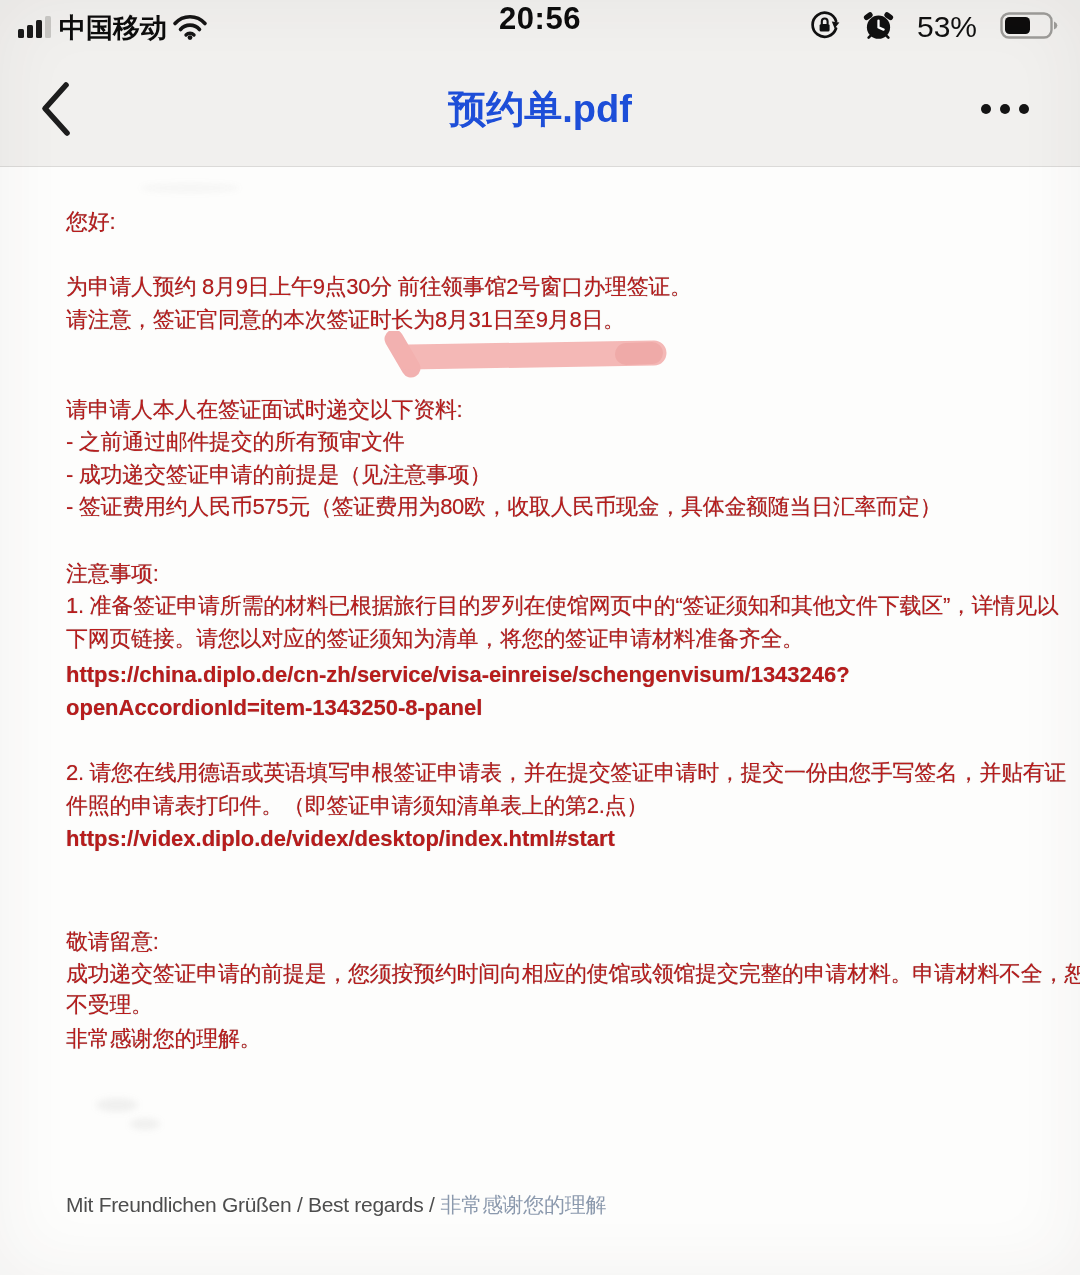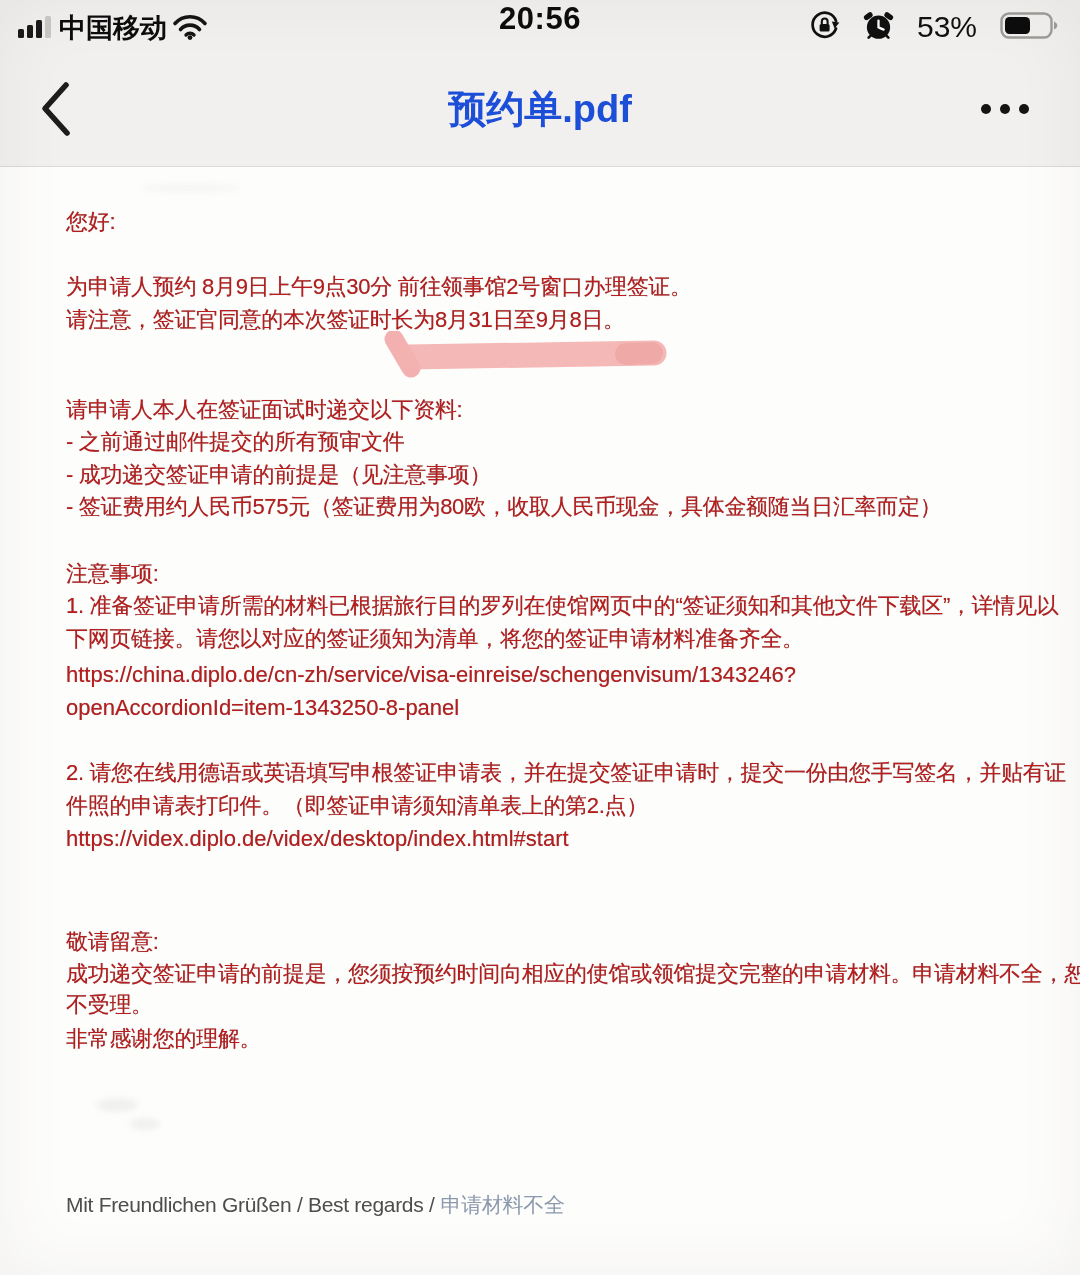--- a/index.html
+++ b/index.html
@@ -36,21 +36,21 @@
   
   #doc{
     position:absolute;top:167px;left:0;width:1080px;height:1108px;
     background:#fdfdfc;overflow:hidden;
   }
   .ln{
     position:absolute;left:66px;height:33px;line-height:33px;white-space:nowrap;
     font-size:22px;letter-spacing:-0.3px;color:#b91c1c;
     text-shadow:0 0 0.7px rgba(55,55,55,0.55);
   }
-  .ln.url{letter-spacing:0;}
+  .ln.url{letter-spacing:0;font-weight:bold;}
   .sig{font-size:21px;color:#4d4d4d;text-shadow:none;}
   .sig .sig-cn{color:#8b99ad;margin-left:6px;}
   .highlight-mark{position:absolute;left:378px;top:164px;width:300px;height:48px;}
   .smudge{
     position:absolute;background:rgba(130,130,130,0.10);border-radius:50%;
     filter:blur(3px);
   }
   .vignette{
     position:absolute;inset:0;pointer-events:none;
     box-shadow:inset 0 0 70px rgba(60,55,45,0.06);
@@ -166,17 +166,17 @@
 
   <div class="ln" style="top:758px">敬请留意:</div>
   <div class="ln" style="top:790px">成功递交签证申请的前提是，您须按预约时间向相应的使馆或领馆提交完整的申请材料。申请材料不全，恕</div>
   <div class="ln" style="top:821px">不受理。</div>
   <div class="ln" style="top:855px">非常感谢您的理解。</div>
 
   <div class="smudge" style="left:96px;top:931px;width:42px;height:14px;"></div>
   <div class="smudge" style="left:130px;top:951px;width:30px;height:12px;"></div>
 
   <div class="ln sig" style="top:1021px">
-    <span>Mit Freundlichen Grüßen / Best regards /</span><span class="sig-cn">申请材料不全</span>
+    <span>Mit Freundlichen Grüßen / Best regards /</span><span class="sig-cn">非常感谢您的理解</span>
   </div>
 </div>
 
 <div class="vignette"></div>
 
 </body></html>

